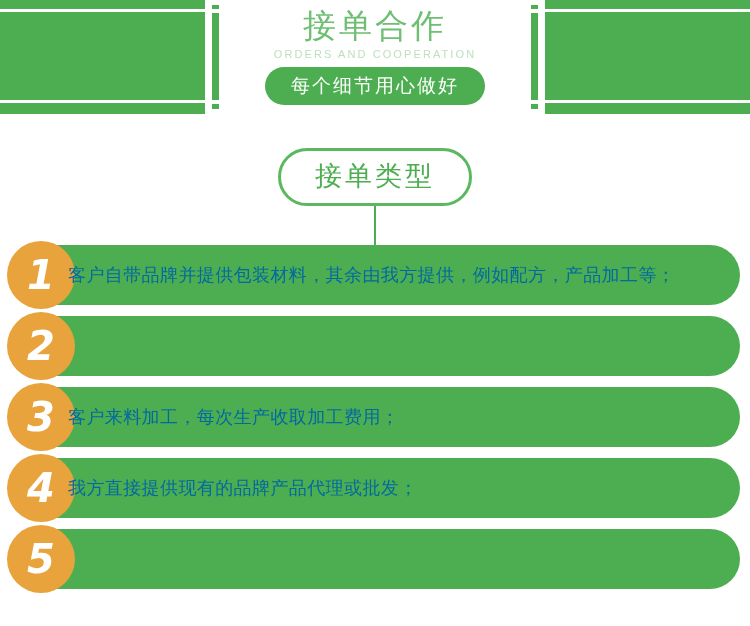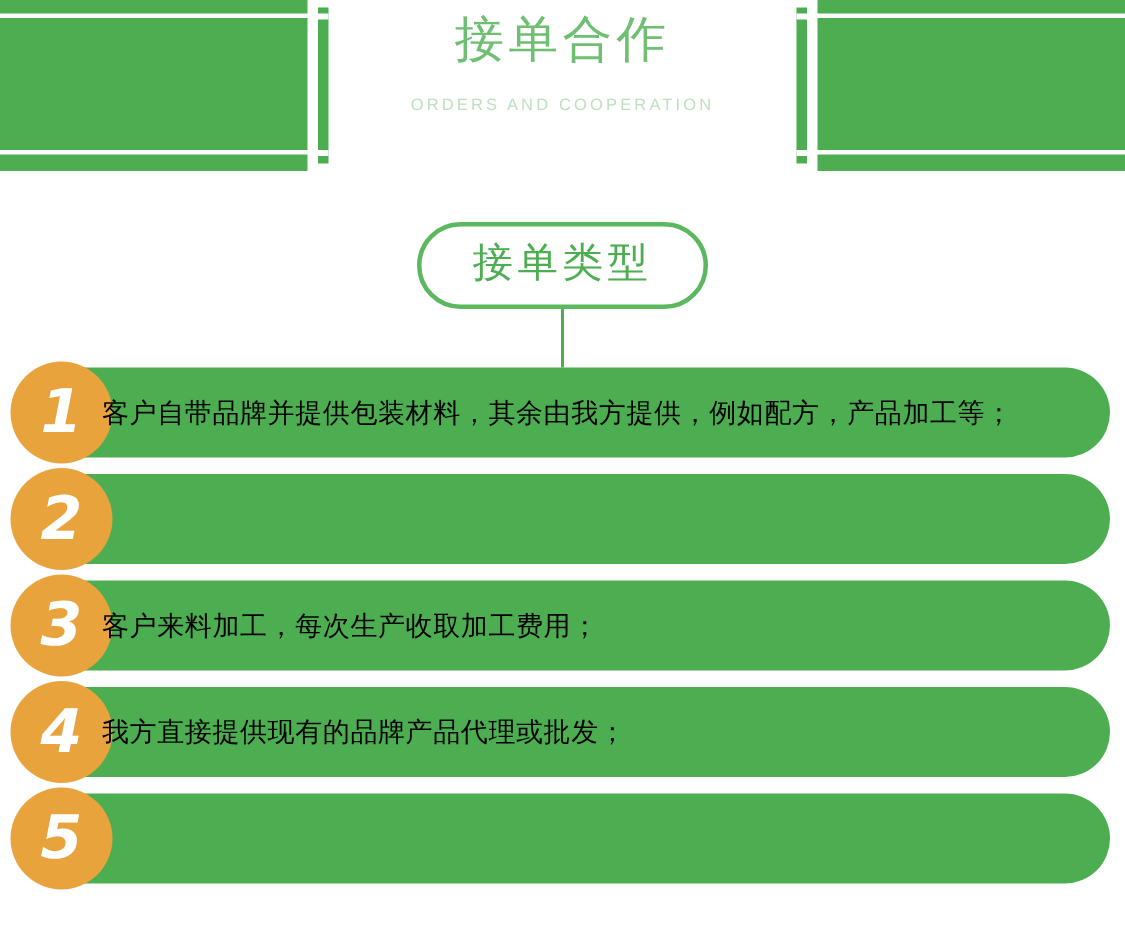--- a/index.html
+++ b/index.html
@@ -79,21 +79,21 @@
     margin: 0;
     padding-top: 6px;
     font-size: 33px;
     line-height: 40px;
     font-weight: normal;
     color: #6FBF73;
     letter-spacing: 3px;
     font-family: "DejaVu Sans", "Liberation Sans", sans-serif;
   }
   #header-subtitle {
-    margin: 16px;
+    margin: 0;
     font-size: 11px;
     line-height: 16px;
     color: #BEE0C0;
     letter-spacing: 2.1px;
     font-family: "Liberation Sans", sans-serif;
   }
   #header-tagline {
     display: inline-block;
     margin-top: 5px;
     padding: 5px 26px 7px 26px;
@@ -173,21 +173,21 @@
     font-family: "DejaVu Sans", "Liberation Sans", sans-serif;
   }
   .row-text {
     position: absolute;
     left: 68px;
     top: 0;
     right: 20px;
     height: 60px;
     display: flex;
     align-items: center;
-    color: #000000;
+    color: #0369a1;
     font-size: 18px;
     letter-spacing: 0.4px;
     font-family: "DejaVu Sans", "Liberation Sans", sans-serif;
   }
 </style>
 </head>
 <body>
 
 <div id="header-band">
 
@@ -203,20 +203,21 @@
   <div class="accent-bar right"></div>
 
   <div class="accent-nick l-top"></div>
   <div class="accent-nick l-bottom"></div>
   <div class="accent-nick r-top"></div>
   <div class="accent-nick r-bottom"></div>
 
   <div id="header-center">
     <h1 id="header-title">接单合作</h1>
     <div id="header-subtitle">ORDERS AND COOPERATION</div>
+    <div id="header-tagline">每个细节用心做好</div>
   </div>
 </div>
 
 <div id="section-title-wrap">
   <div id="section-title">接单类型</div>
 </div>
 <div id="title-connector"></div>
 
 <div id="rows">
 

